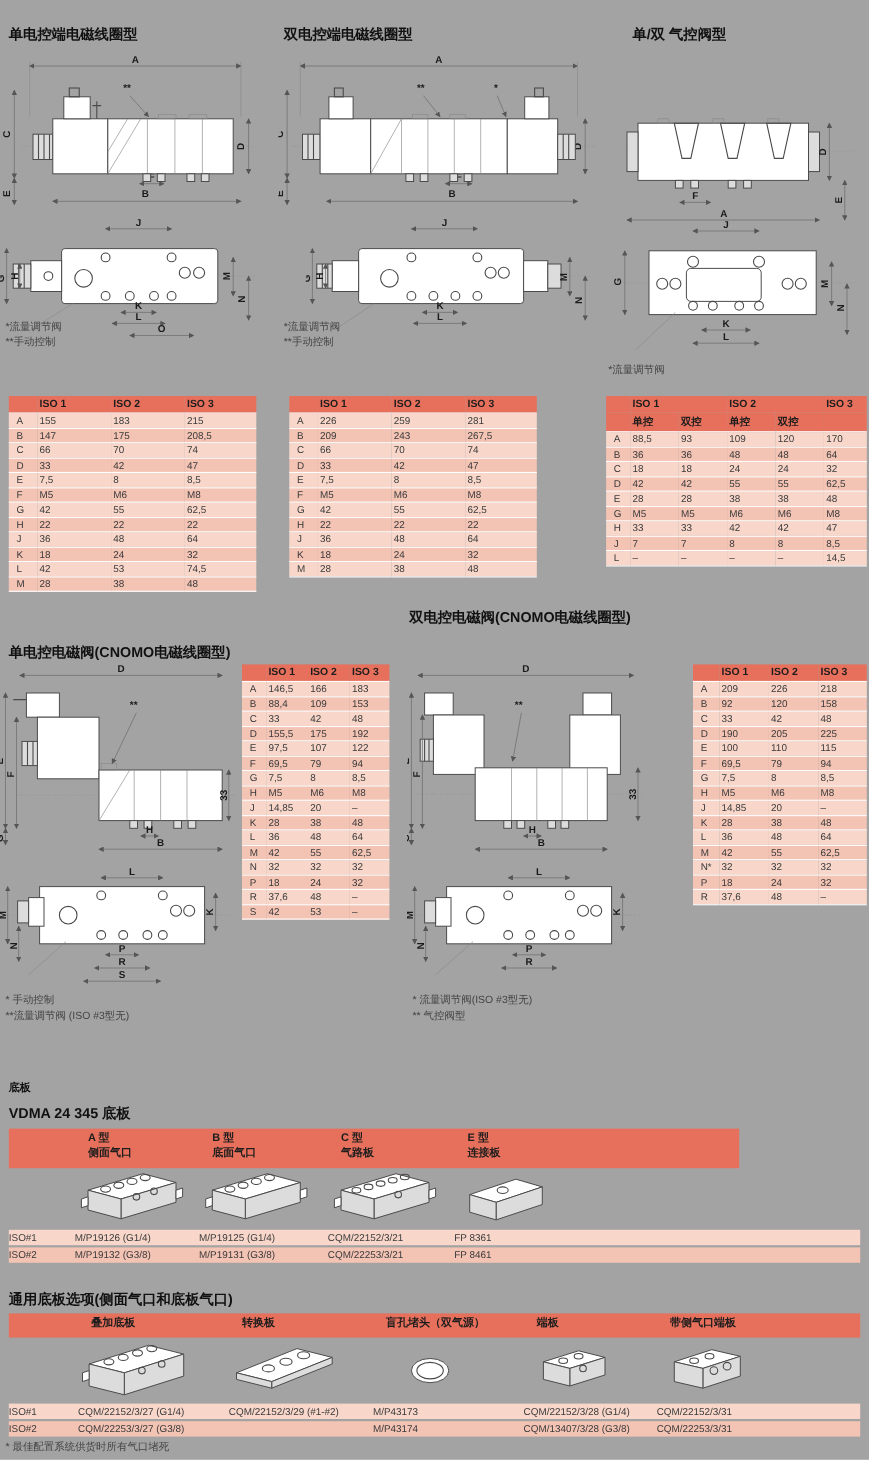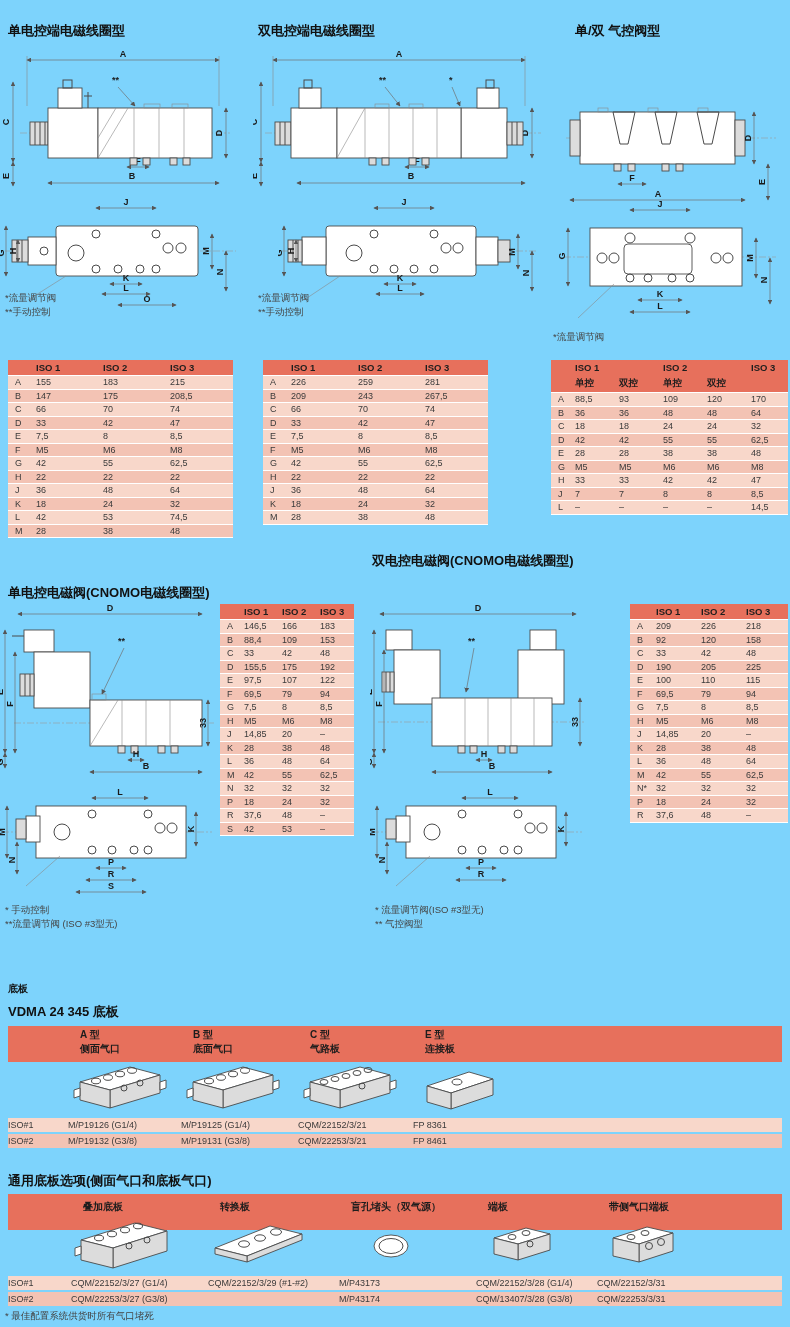--- a/index.html
+++ b/index.html
@@ -1,17 +1,17 @@
 <!DOCTYPE html>
 <html><head>
 <meta charset="utf-8">
 <style>
 *{margin:0;padding:0;box-sizing:border-box}
 body{background:#fff;font-family:"Liberation Sans",sans-serif;color:#333}
-.page{position:relative;width:790px;height:1327px;background:#7dd3fc;overflow:hidden}
+.page{position:relative;width:790px;height:1327px;background:#a3a3a3;overflow:hidden}
 .abs{position:absolute}
 .sec-title{font-weight:bold;font-size:13px;color:#111;white-space:nowrap}
 .h-big{font-weight:bold;font-size:10px;color:#111}
 .fnote{font-size:9.5px;color:#444;line-height:1.45;white-space:nowrap}
 
 table.dim-table{border-collapse:collapse;table-layout:fixed}
 .dim-table th{background:#e7705c;color:#1d1d1d;font-size:9.5px;text-align:left;font-weight:bold;padding:2px 0 2px 2px;white-space:nowrap}
 .dim-table thead tr:last-child th{border-bottom:1.5px solid #fff}
 .dim-table td{font-size:9px;color:#3a3a3a;padding:1px 0 1px 2px;height:13.5px;border-bottom:1.5px solid #fff;white-space:nowrap}
 .dim-table td:first-child,.dim-table th:first-child{padding-left:7px}
@@ -918,21 +918,21 @@
           <td>37,6</td>
           <td>48</td>
           <td>–</td>
         </tr>
       </tbody>
   </table>
 
   <div class="abs h-big" style="left:8px;top:982px">底板</div>
   <div class="abs sec-title" style="left:8px;top:1003px">VDMA 24 345 底板</div>
 
-  <div class="abs band vdma-band" style="left:8px;top:1026px;width:774px;height:36px">
+  <div class="abs band vdma-band" style="left:8px;top:1026px;width:664px;height:36px">
     <div></div>
     <div class="bh">
         <div>A 型</div>
         <div>侧面气口</div>
       </div>
     <div class="bh">
         <div>B 型</div>
         <div>底面气口</div>
       </div>
     <div class="bh">
@@ -1006,21 +1006,21 @@
         <div>ISO#2</div>
         <div>M/P19132 (G3/8)</div>
         <div>M/P19131 (G3/8)</div>
         <div>CQM/22253/3/21</div>
         <div>FP 8461</div>
       </div>
     </div>
 
   <div class="abs sec-title" style="left:8px;top:1172px">通用底板选项(侧面气口和底板气口)</div>
 
-  <div class="abs band univ-band" style="left:8px;top:1194px;width:774px;height:36px">
+  <div class="abs band univ-band" style="left:8px;top:1194px;width:774px;height:22px">
     <div></div>
     <div class="bh">叠加底板</div>
     <div class="bh">转换板</div>
     <div class="bh">盲孔堵头（双气源）</div>
     <div class="bh">端板</div>
     <div class="bh">带侧气口端板</div>
     <div></div>
   </div>
 
   <div class="abs imgs univ-imgs" style="left:8px;top:1216px;width:774px;height:58px">

